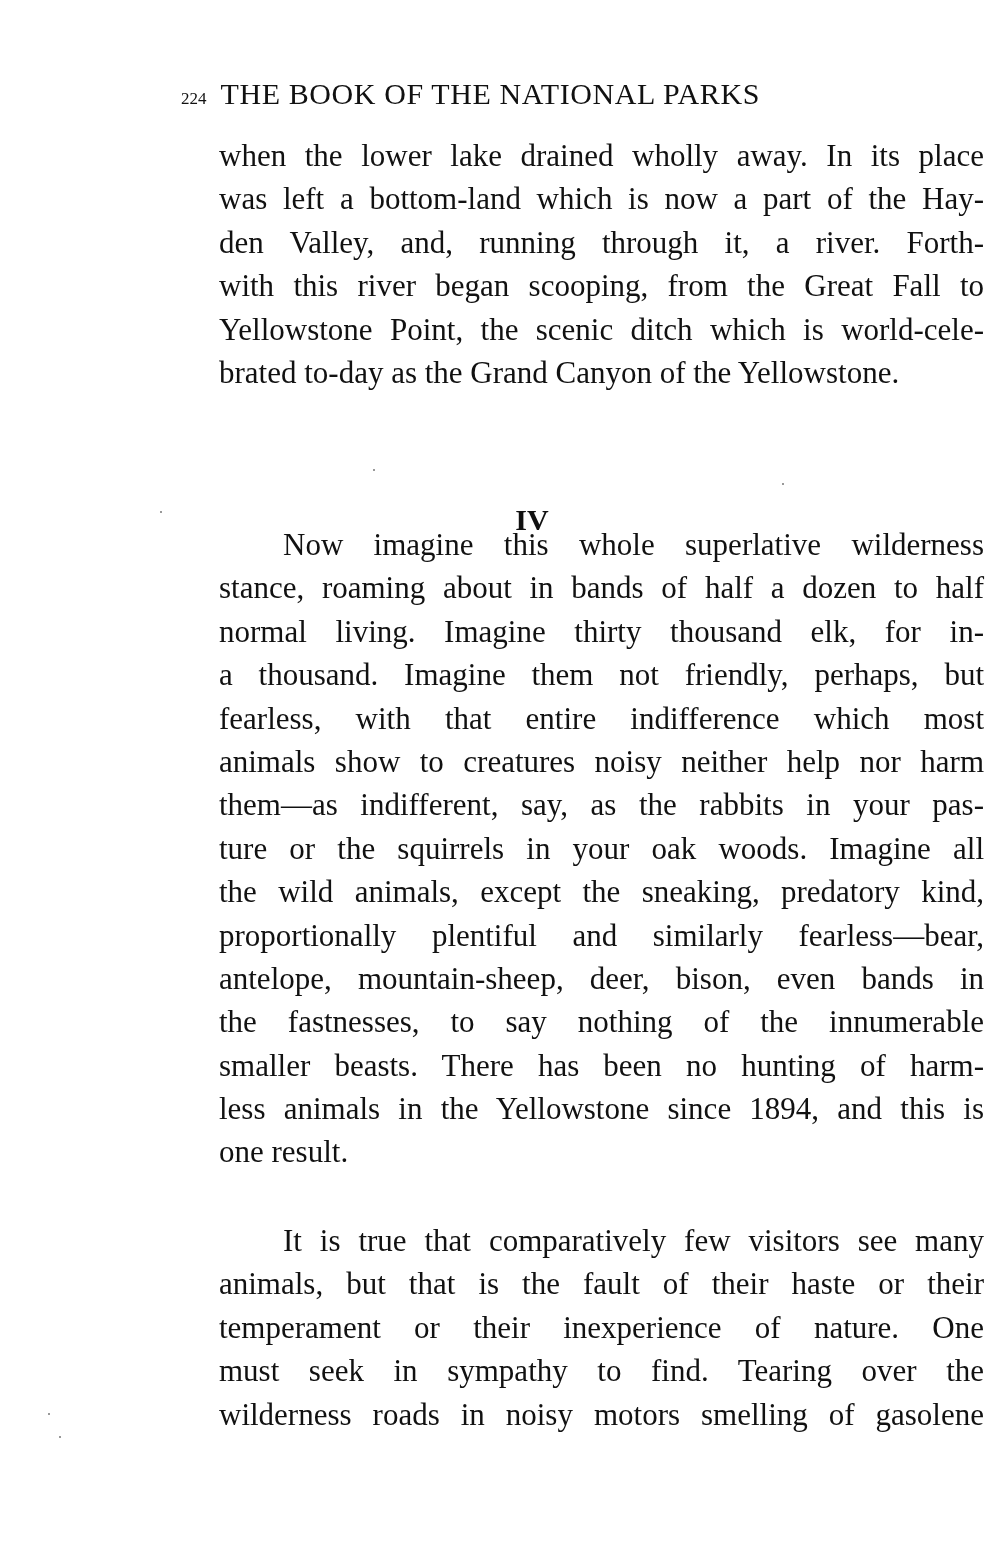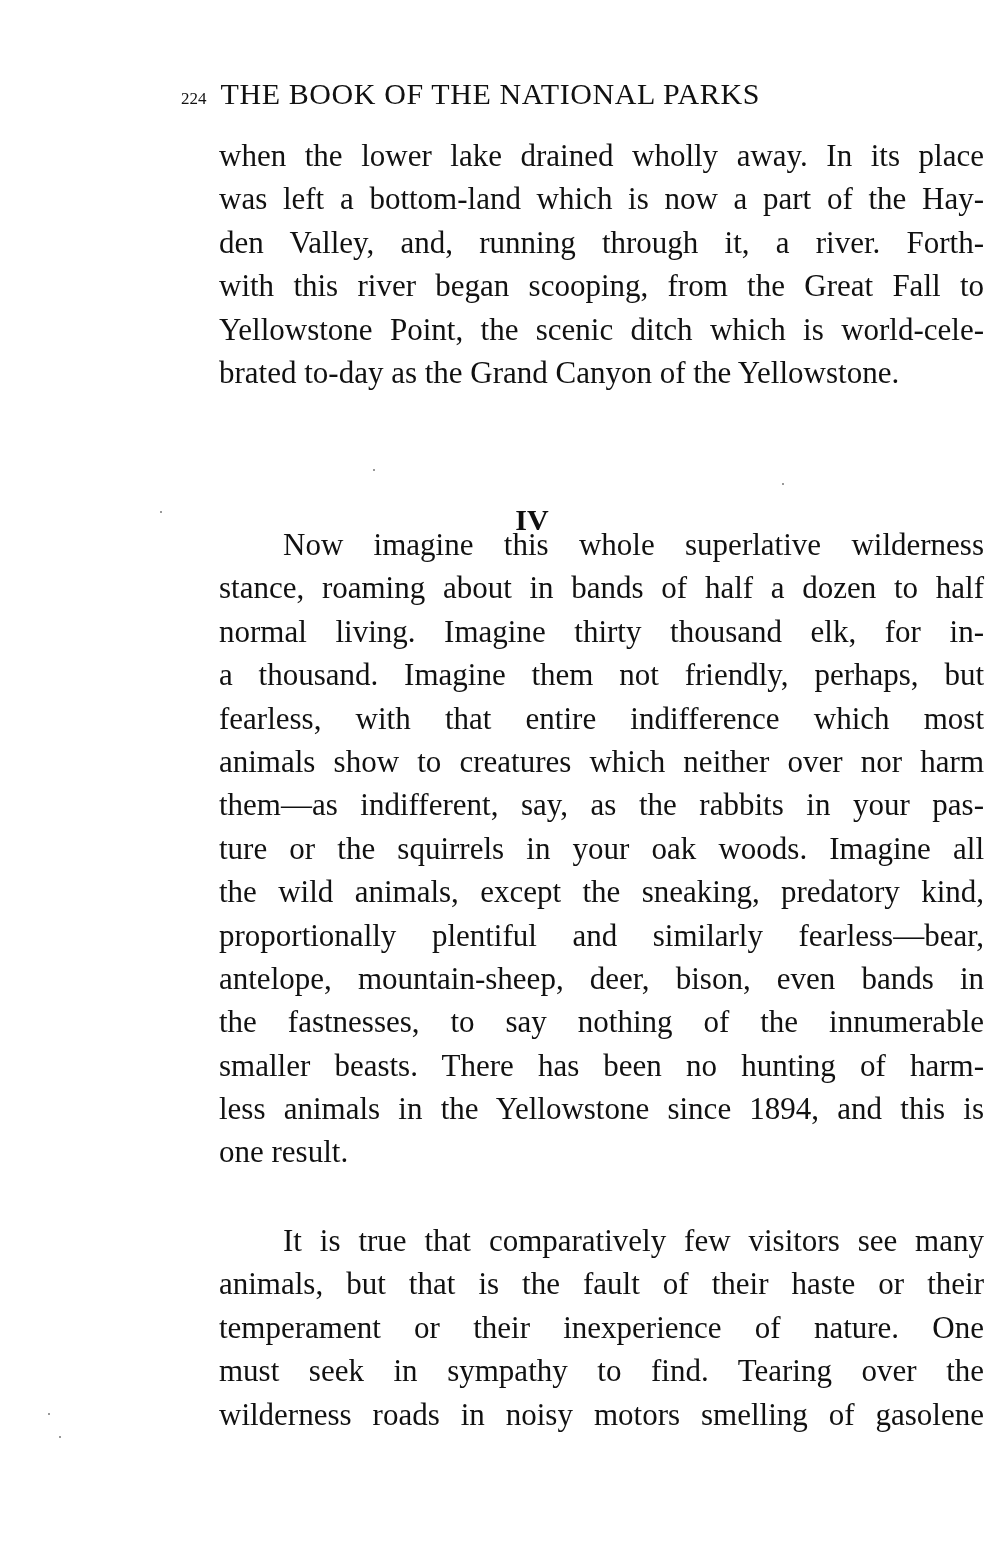--- a/index.html
+++ b/index.html
@@ -104,21 +104,21 @@
   </div>
 
   <div class="section-heading">IV</div>
 
   <div class="text-block block-2">
     <span class="line indent">Now imagine this whole superlative wilderness</span>
     <span class="line">stance, roaming about in bands of half a dozen to half</span>
     <span class="line">normal living.  Imagine thirty thousand elk, for in-</span>
     <span class="line">a thousand.  Imagine them not friendly, perhaps, but</span>
     <span class="line">fearless, with that entire indifference which most</span>
-    <span class="line">animals show to creatures which neither over nor harm</span>
+    <span class="line">animals show to creatures noisy neither help nor harm</span>
     <span class="line">them—as indifferent, say, as the rabbits in your pas-</span>
     <span class="line">ture or the squirrels in your oak woods.  Imagine all</span>
     <span class="line">the wild animals, except the sneaking, predatory kind,</span>
     <span class="line">proportionally plentiful and similarly fearless—bear,</span>
     <span class="line">antelope, mountain-sheep, deer, bison, even bands in</span>
     <span class="line">the fastnesses, to say nothing of the innumerable</span>
     <span class="line">smaller beasts.  There has been no hunting of harm-</span>
     <span class="line">less animals in the Yellowstone since 1894, and this is</span>
     <span class="line last">one result.</span>
   </div>

